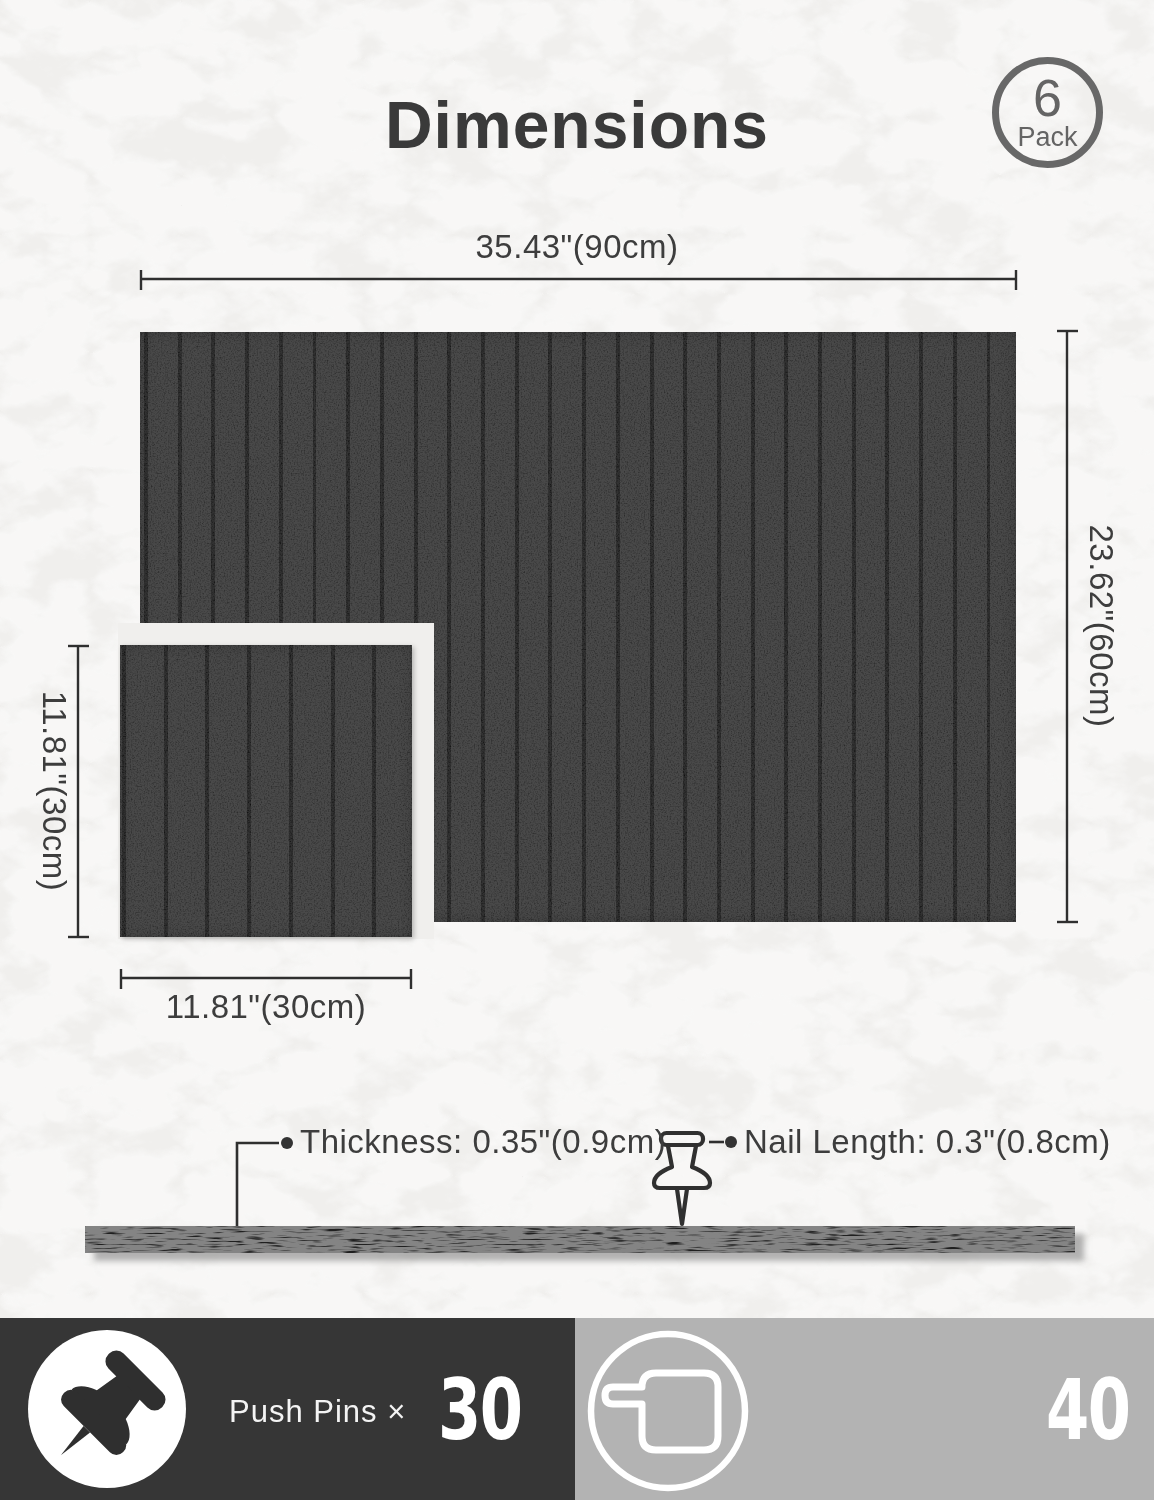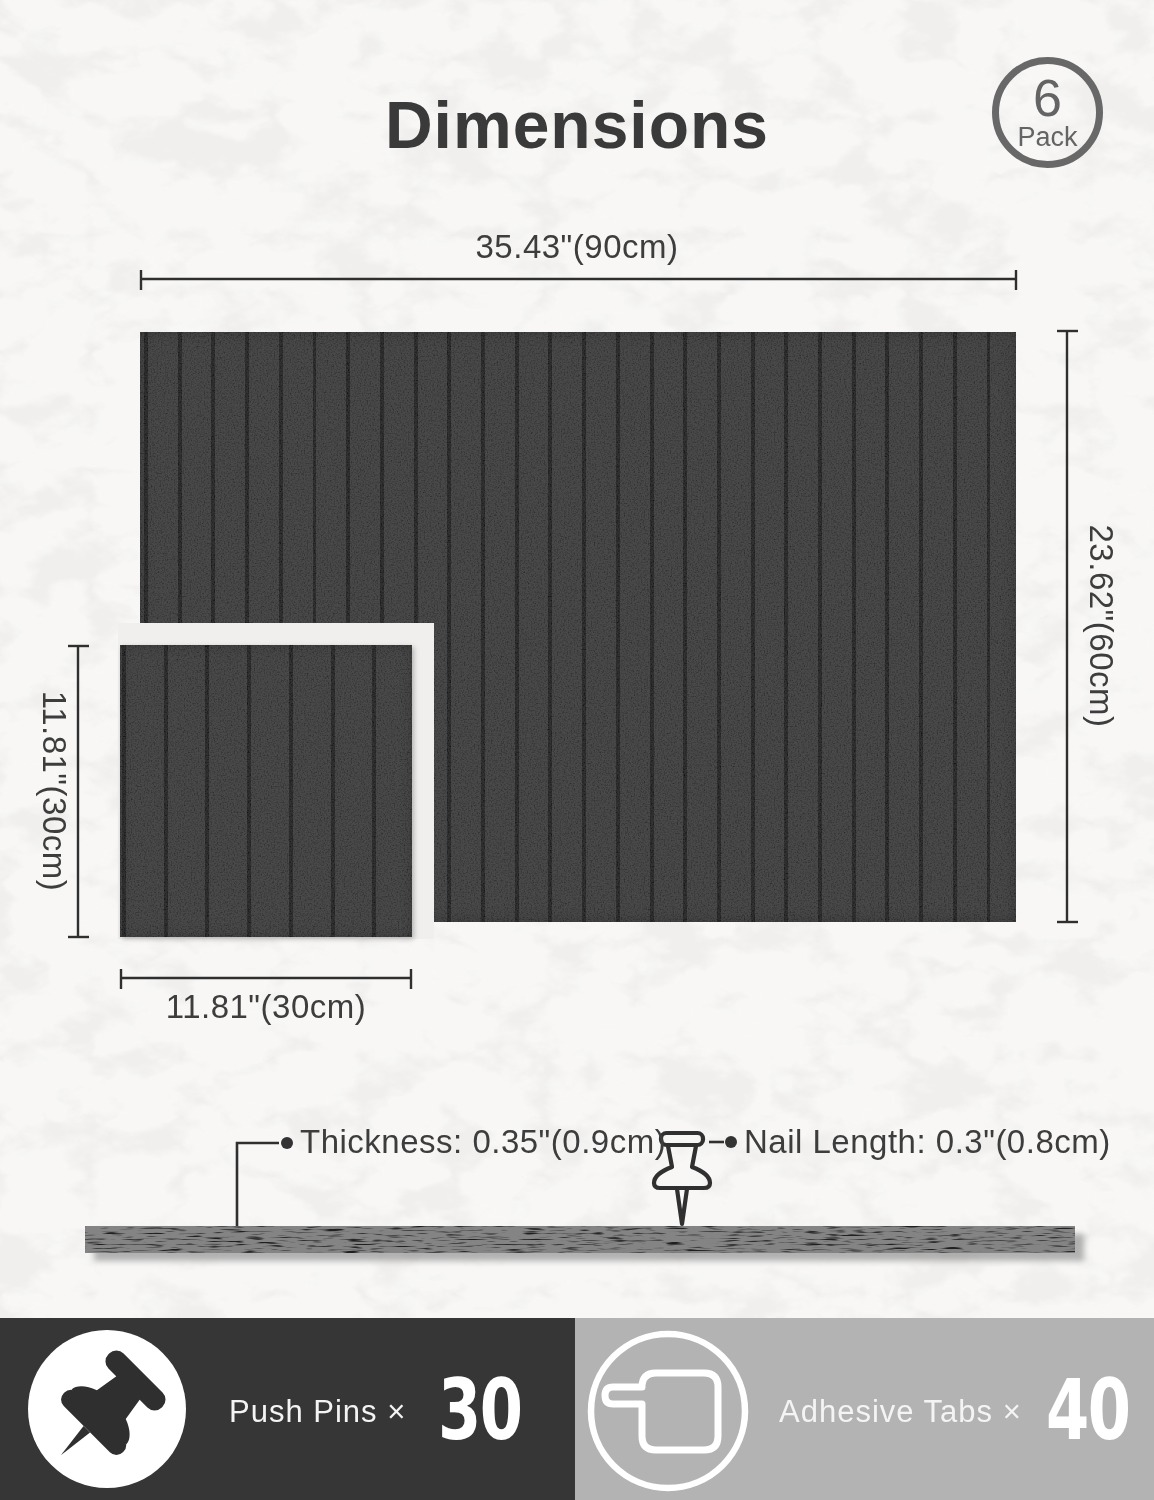--- a/index.html
+++ b/index.html
@@ -182,16 +182,15 @@
   <div class="lbl center" style="left:577px; top:247px;">35.43"(90cm)</div>
   <div class="lbl vert" style="left:1101px; top:626px;">23.62"(60cm)</div>
   <div class="lbl vert" style="left:54px; top:791px;">11.81"(30cm)</div>
   <div class="lbl center" style="left:266px; top:1007px;">11.81"(30cm)</div>
 
   <div class="lbl midv" style="left:300px; top:1142px;">Thickness: 0.35"(0.9cm)</div>
   <div class="lbl midv" style="left:744px; top:1142px;">Nail Length: 0.3"(0.8cm)</div>
 
   <div class="footer-label" style="left:229px; top:1412px;">Push Pins ×</div>
   <div class="footer-count" style="left:438px; top:1412px;">30</div>
-  <div class="footer-label" style="left:779px; top:1412px;">Adhesive Tabs ×</div>
   <div class="footer-count" style="left:1046px; top:1412px;">40</div>
 
 </div>
 
 </body></html>

